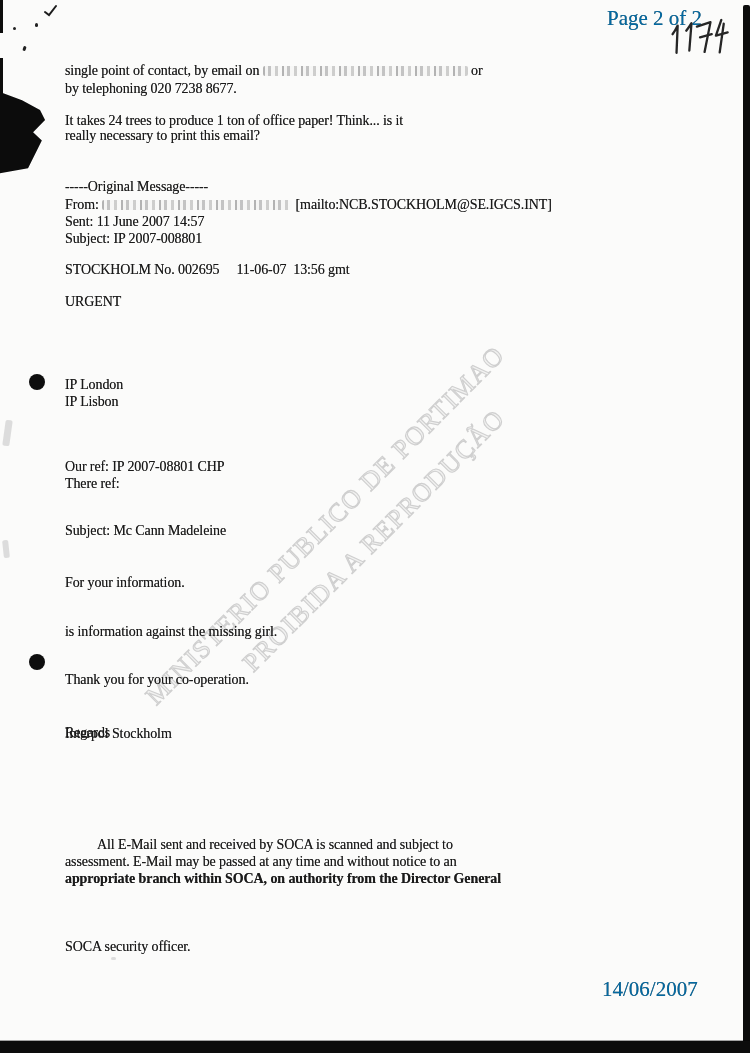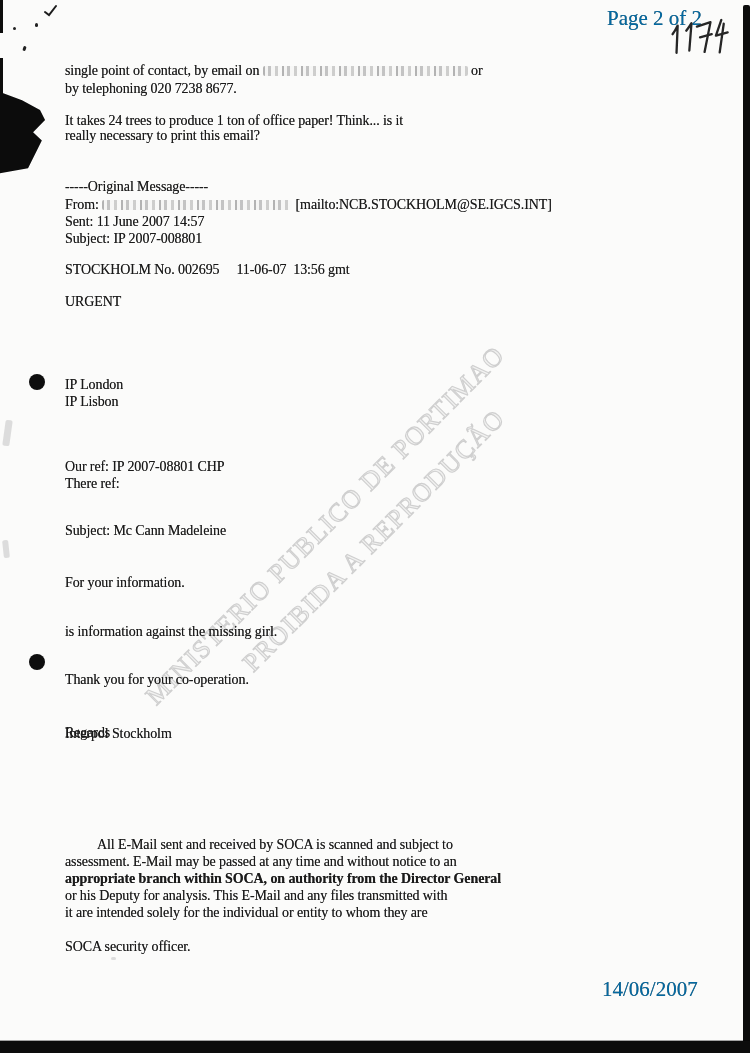--- a/index.html
+++ b/index.html
@@ -103,22 +103,20 @@
 
   <div class="tl txt" style="top:574px;">For your information.</div>
   <div class="tl txt" style="top:623px;">is information against the missing girl.</div>
   <div class="tl txt" style="top:671px;">Thank you for your co-operation.</div>
   <div class="tl txt" style="top:724px;">Regards</div>
   <div class="tl txt" style="top:725px;">Interpol Stockholm</div>
 
   <div class="tl txt" style="top:836px;margin-left:32px;">All E-Mail sent and received by SOCA is scanned and subject to</div>
   <div class="tl txt" style="top:853px;">assessment. E-Mail may be passed at any time and without notice to an</div>
   <div class="tl txt" style="top:870px;font-weight:bold;">appropriate branch within SOCA, on authority from the Director General</div>
-  <div class="tl txt" style="top:887px;">or his Deputy for analysis. This E-Mail and any files transmitted with</div>
-  <div class="tl txt" style="top:904px;">it are intended solely for the individual or entity to whom they are</div>
   <div class="tl txt" style="top:938px;">SOCA security officer.</div>
 
   <div class="hdr" style="left:602px;top:977px;">14/06/2007</div>
 
   <div class="art" id="corner-line-top"></div>
   <div class="art" id="edge-line-mid"></div>
   <div class="art" id="ink-blob"></div>
   <div class="art" id="edge-strip-right"></div>
   <div class="art" id="scan-bar-bottom"></div>
 

